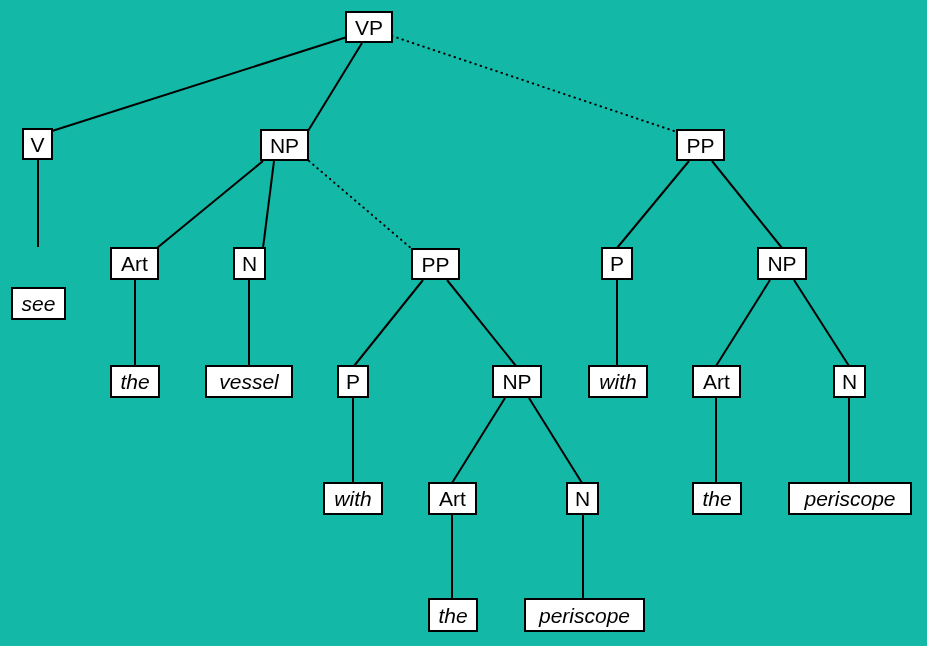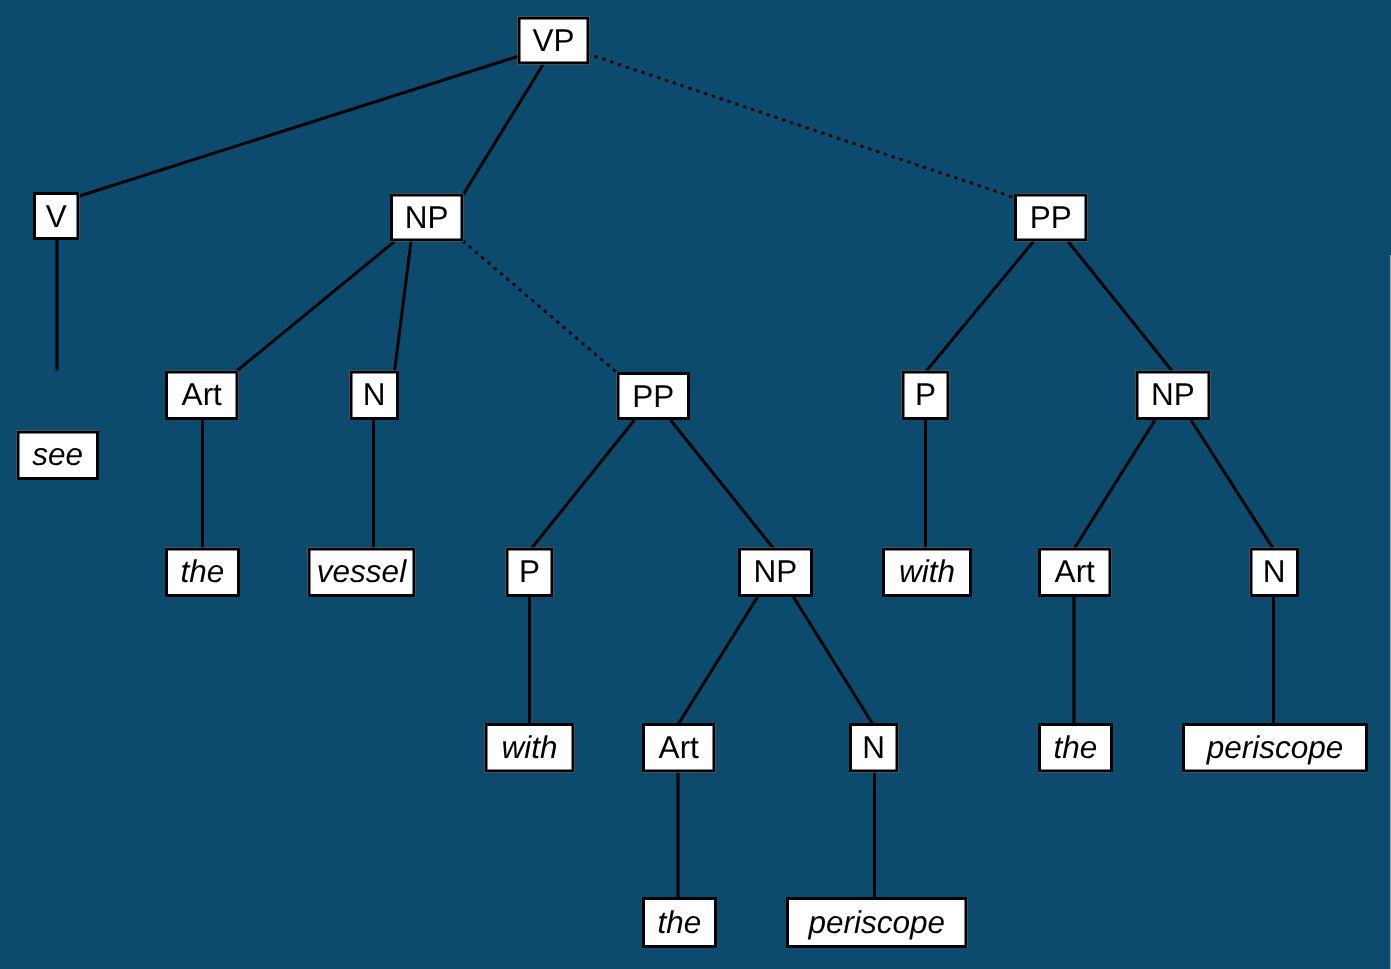--- a/index.html
+++ b/index.html
@@ -8,21 +8,21 @@
     padding: 0;
     background: #ffffff;
   }
   body {
     font-family: "Liberation Sans", sans-serif;
   }
   #canvas {
     position: relative;
     width: 927px;
     height: 646px;
-    background: #0c4a6e;
+    background: #14b8a6;
     overflow: hidden;
   }
   #edges {
     position: absolute;
     left: 0;
     top: 0;
     width: 927px;
     height: 646px;
   }
   .node {
@@ -79,21 +79,21 @@
     <div class="node cat" style="left: 22px; top: 128px; width: 31px; height: 32px; border-color: rgb(0, 0, 0);">V</div>
     <div class="node cat" style="left: 260px; top: 129px; width: 49px; height: 32px; border-color: rgb(0, 0, 0);">NP</div>
     <div class="node cat" style="left: 676px; top: 129px; width: 49px; height: 32px; border-color: rgb(0, 0, 0);">PP</div>
     <div class="node leaf" style="left: 11px; top: 247px; width: 55px; height: 33px; border-color: rgb(0, 0, 0); margin-top: 40px;">see</div>
     <div class="node cat" style="left: 110px; top: 247px; width: 49px; height: 33px; border-color: rgb(0, 0, 0);">Art</div>
     <div class="node cat" style="left: 233px; top: 247px; width: 33px; height: 33px; border-color: rgb(0, 0, 0);">N</div>
     <div class="node cat" style="left: 411px; top: 248px; width: 49px; height: 32px; border-color: rgb(0, 0, 0);">PP</div>
     <div class="node cat" style="left: 601px; top: 247px; width: 32px; height: 33px; border-color: rgb(0, 0, 0);">P</div>
     <div class="node cat" style="left: 757px; top: 247px; width: 50px; height: 33px; border-color: rgb(0, 0, 0);">NP</div>
     <div class="node leaf" style="left: 110px; top: 365px; width: 50px; height: 33px; border-color: rgb(0, 0, 0);">the</div>
-    <div class="node leaf" style="left: 205px; top: 365px; width: 72px; height: 33px; border-color: rgb(0, 0, 0);">vessel</div>
+    <div class="node leaf" style="left: 205px; top: 365px; width: 88px; height: 33px; border-color: rgb(0, 0, 0);">vessel</div>
     <div class="node cat" style="left: 337px; top: 365px; width: 32px; height: 33px; border-color: rgb(0, 0, 0);">P</div>
     <div class="node cat" style="left: 492px; top: 365px; width: 50px; height: 33px; border-color: rgb(0, 0, 0);">NP</div>
     <div class="node leaf" style="left: 588px; top: 365px; width: 60px; height: 33px; border-color: rgb(0, 0, 0);">with</div>
     <div class="node cat" style="left: 692px; top: 365px; width: 49px; height: 33px; border-color: rgb(0, 0, 0);">Art</div>
     <div class="node cat" style="left: 833px; top: 365px; width: 33px; height: 33px; border-color: rgb(0, 0, 0);">N</div>
     <div class="node leaf" style="left: 323px; top: 482px; width: 60px; height: 33px; border-color: rgb(0, 0, 0);">with</div>
     <div class="node cat" style="left: 428px; top: 482px; width: 49px; height: 33px; border-color: rgb(0, 0, 0);">Art</div>
     <div class="node cat" style="left: 566px; top: 482px; width: 33px; height: 33px; border-color: rgb(0, 0, 0);">N</div>
     <div class="node leaf" style="left: 692px; top: 482px; width: 50px; height: 33px; border-color: rgb(0, 0, 0);">the</div>
     <div class="node leaf" style="left: 788px; top: 482px; width: 124px; height: 33px; border-color: rgb(0, 0, 0);">periscope</div>

